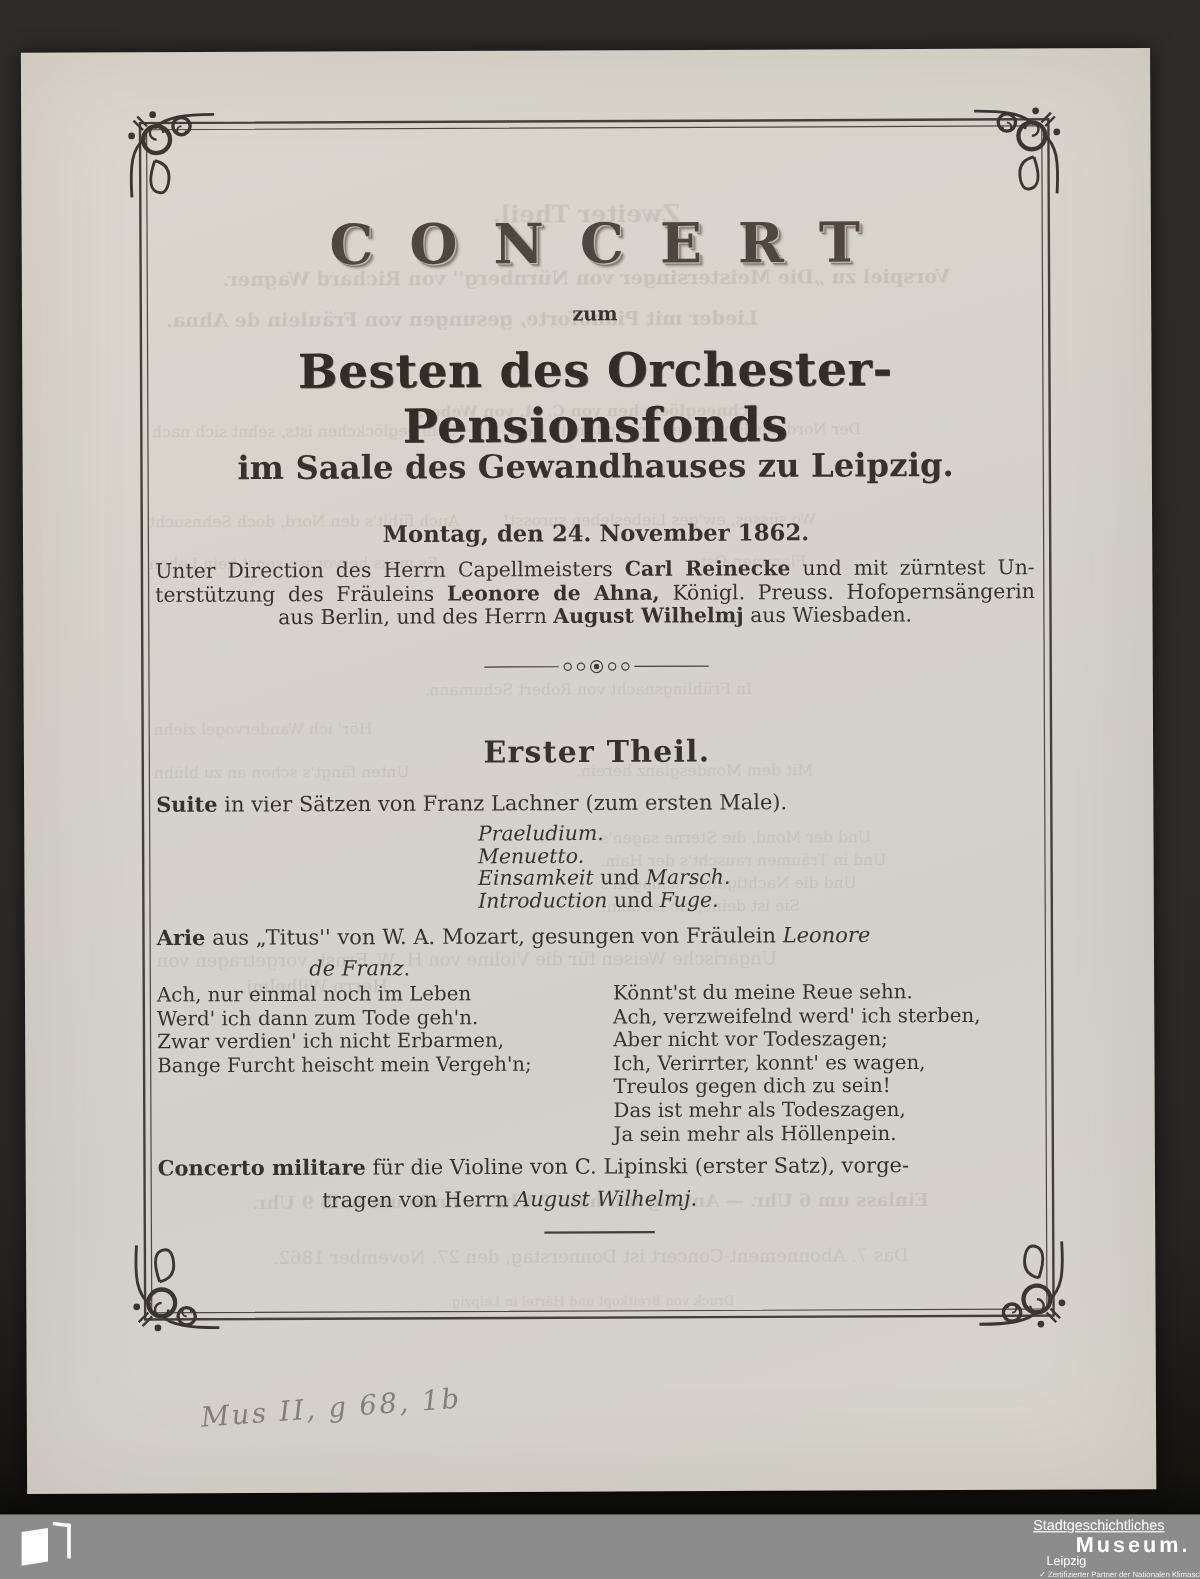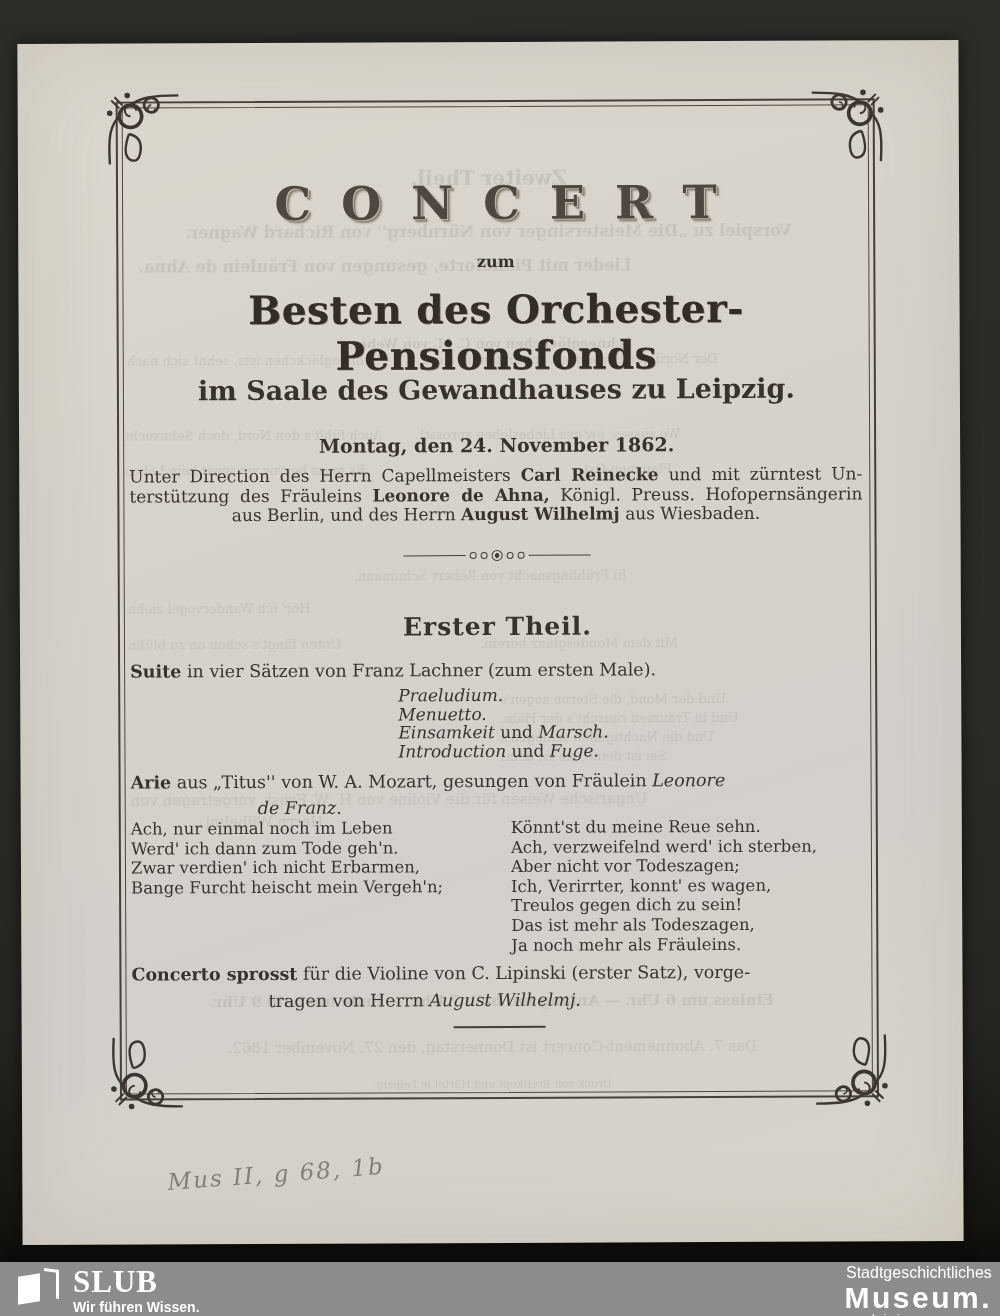--- a/index.html
+++ b/index.html
@@ -66,22 +66,22 @@
   .slub{position:absolute;left:18px;top:5px;display:flex;gap:13px;align-items:flex-start;}
   .book{position:relative;width:42px;height:40px;margin-top:2px;}
   .book .cover{position:absolute;left:0;top:6px;width:22px;height:28px;background:#fff;
     transform:skewY(-9deg);}
   .book .page{position:absolute;left:26px;top:0px;width:12px;height:26px;
     border-top:3px solid #fff;border-right:3px solid #fff;transform:skewY(7deg);}
   .slub-text .name{font-family:"Liberation Serif","DejaVu Serif",serif;font-weight:bold;
     font-size:31px;line-height:30px;letter-spacing:1px;}
   .slub-text .tag{font-weight:bold;font-size:14px;margin-top:2px;}
   .museum{position:absolute;right:8px;top:3px;width:150px;line-height:1.05;}
-  .museum .m-top{font-size:16px;margin-left:4px;}
-  .museum .m-name{font-size:30px;font-weight:bold;letter-spacing:2.5px;text-align:right;}
+  .museum .m-top{font-size:12px;margin-left:19px;text-decoration:underline;}
+  .museum .m-name{font-size:18px;font-weight:bold;letter-spacing:2.5px;text-align:right;}
   .museum .m-city{font-size:10.5px;margin-left:30px;}
   .museum .m-cert{font-size:6.5px;margin-top:2px;margin-left:24px;color:#f2f2f2;white-space:nowrap;}
 </style>
 </head>
 <body>
 
 <div class="stage">
 
   <div class="paper">
 
@@ -187,43 +187,39 @@
         <div>Zwar verdien' ich nicht Erbarmen,</div>
         <div>Bange Furcht heischt mein Vergeh'n;</div>
       </div>
       <div class="verse vr">
         <div>Könnt'st du meine Reue sehn.</div>
         <div>Ach, verzweifelnd werd' ich sterben,</div>
         <div>Aber nicht vor Todeszagen;</div>
         <div>Ich, Verirrter, konnt' es wagen,</div>
         <div>Treulos gegen dich zu sein!</div>
         <div>Das ist mehr als Todeszagen,</div>
-        <div>Ja noch mehr als Fräuleins.</div>
+        <div>Ja sein mehr als Höllenpein.</div>
       </div>
 
       <div id="t-concerto">
-        <b>Concerto sprosst</b><span> für die Violine von C. Lipinski (erster Satz), vorge-</span>
+        <b>Concerto militare</b><span> für die Violine von C. Lipinski (erster Satz), vorge-</span>
         <span class="ind"><span>tragen von Herrn </span><i>August Wilhelmj</i><span>.</span></span>
       </div>
 
       <div class="end-rule"></div>
     </div>
 
     <div class="shelfmark">Mus II, g 68, 1b</div>
   </div>
 
   <div class="footer">
     <div class="slub">
       <div class="book">
         <span class="cover"></span>
           <span class="page"></span>
-      </div>
-      <div class="slub-text">
-        <div class="name">SLUB</div>
-        <div class="tag">Wir führen Wissen.</div>
       </div>
     </div>
     <div class="museum">
       <div class="m-top">Stadtgeschichtliches</div>
       <div class="m-name">Museum.</div>
       <div class="m-city">Leipzig</div>
       <div class="m-cert">✓ Zertifizierter Partner der Nationalen Klimaschutzinitiative</div>
     </div>
   </div>
 

